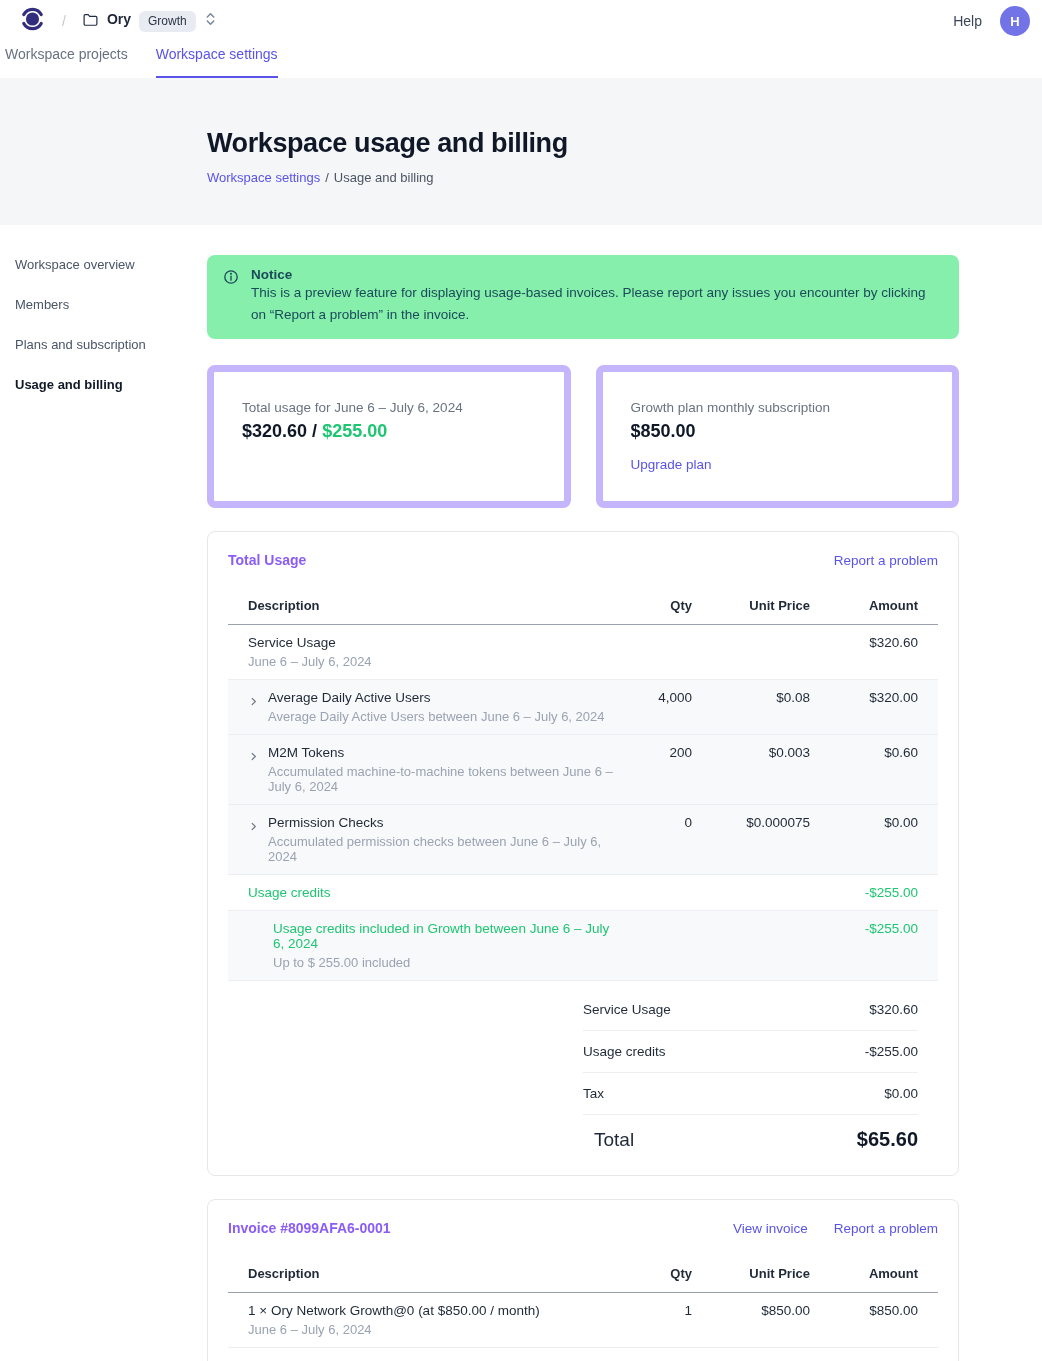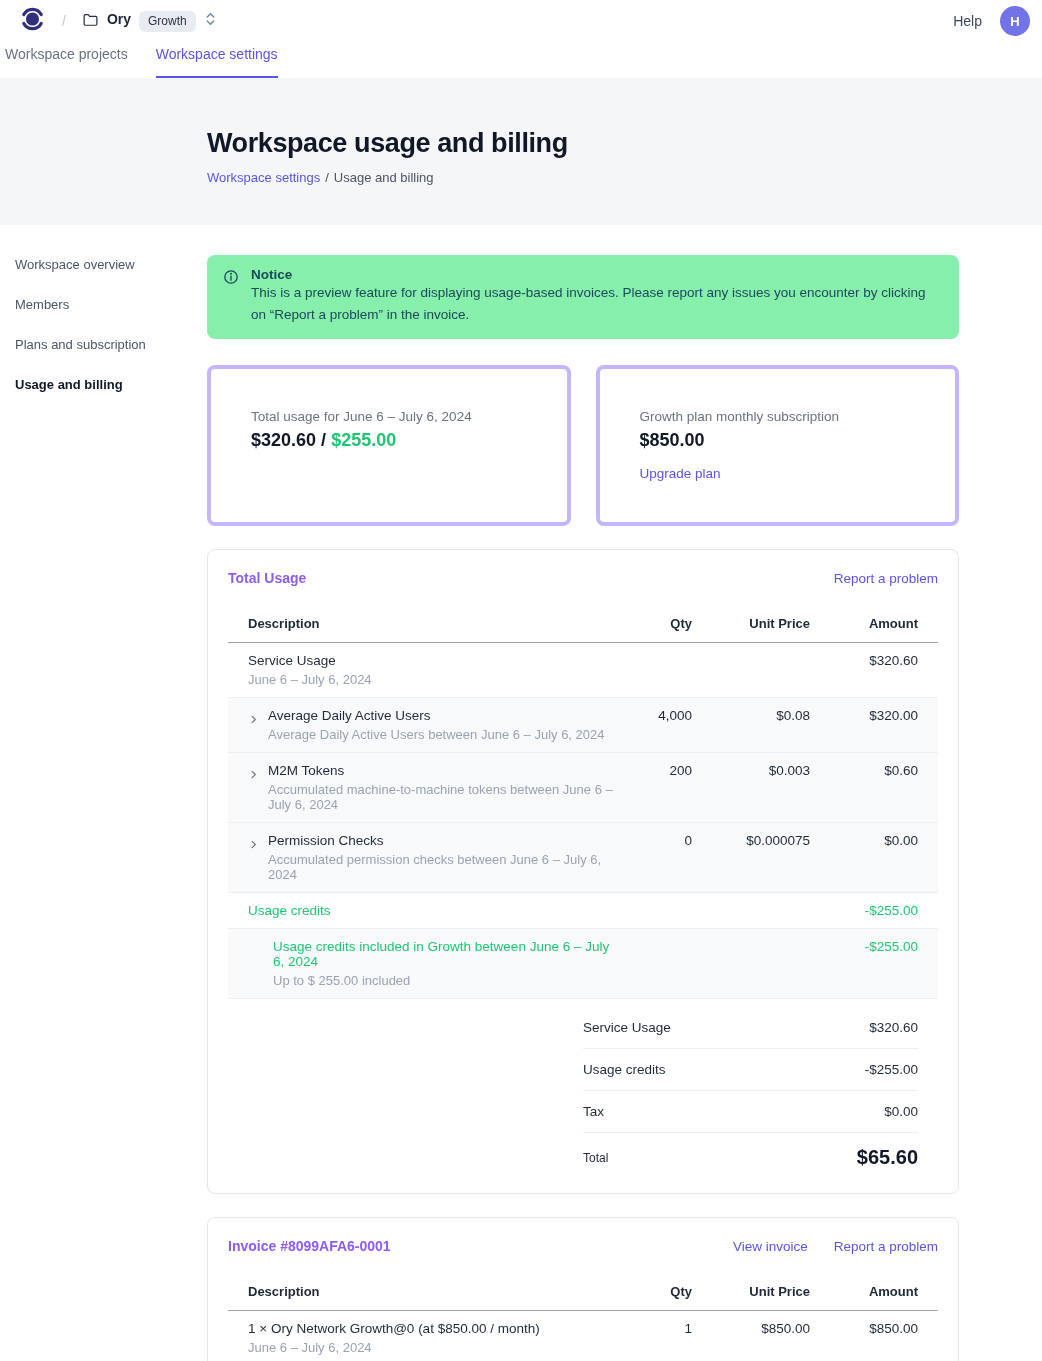--- a/index.html
+++ b/index.html
@@ -61,22 +61,22 @@
     background: #86efac; border-radius: 8px;
     padding: 12px 18px 14px 16px;
     display: flex; gap: 12px; color: #1b4a59;
   }
   .notice-icon { flex-shrink: 0; margin-top: 2px; }
   .notice-title { font-size: 13.5px; font-weight: 700; }
   .notice-body { font-size: 13.5px; line-height: 1.6; margin-top: 0; max-width: 690px; }
   
   .cards-row { display: flex; gap: 25px; margin-top: 26px; }
   .sum-card {
-    flex: 1; border: 4px solid #c4b5fd; border-radius: 8px;
-    padding: 40px; min-height: 108px; background: #fff;
+    flex: 1; border: 7px solid #c4b5fd; border-radius: 8px;
+    padding: 28px; min-height: 108px; background: #fff;
   }
   .sum-label { font-size: 13.5px; color: #6b7280; }
   .sum-value { margin-top: 6px; font-size: 18px; font-weight: 700; color: #101828; }
   .sum-value .credit { color: #1ec672; }
   .upgrade-link { display: inline-block; margin-top: 15px; font-size: 13.5px; color: #5a53e8; cursor: pointer; }
   
   .panel {
     border: 1px solid #e5e7eb; border-radius: 8px;
     margin-top: 23px; padding: 20px 20px 24px; background: #fff;
   }
@@ -111,21 +111,21 @@
   .tr.credits-detail .cell-amt { color: #1ec672; }
   
   .totals { width: 335px; margin: 8px 20px 0 auto; }
   .totals-row {
     display: flex; justify-content: space-between; align-items: center;
     padding: 13px 0; border-bottom: 1px solid #eceef2;
     font-size: 13.5px; color: #1f2937;
   }
   .totals-row:last-of-type { border-bottom: 1px solid #8d95a1; }
   .totals-grand { display: flex; justify-content: space-between; align-items: center; padding-top: 13px; }
-  .totals-grand .g-label { font-size: 12px; color: #1f2937; }
+  .totals-grand .g-label { font-size: 19px; color: #1f2937; margin-left: 11px; }
   .totals-grand .g-value { font-size: 20px; font-weight: 700; color: #101828; }
 </style>
 </head>
 <body>
 
 <header class="topbar">
   <div class="topbar-left">
     <div class="logo-wrap">
       <span>
         <svg width="27" height="30" viewBox="0 0 28 32" fill="none">

